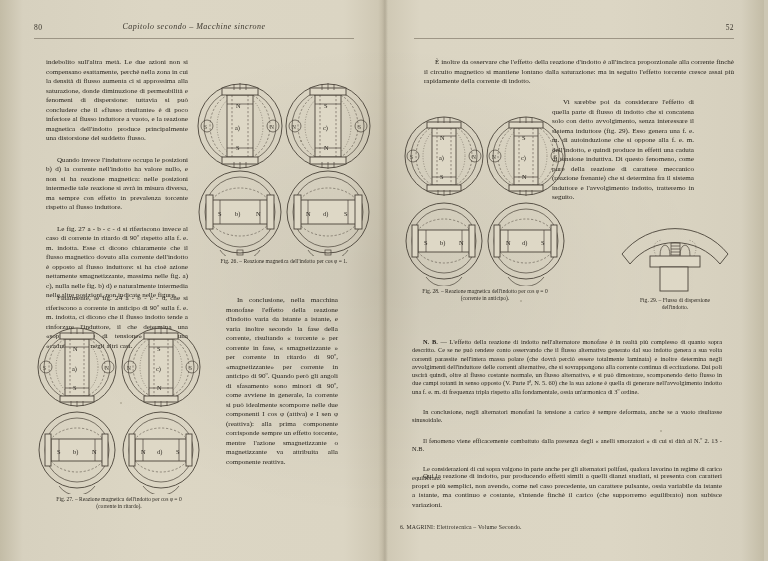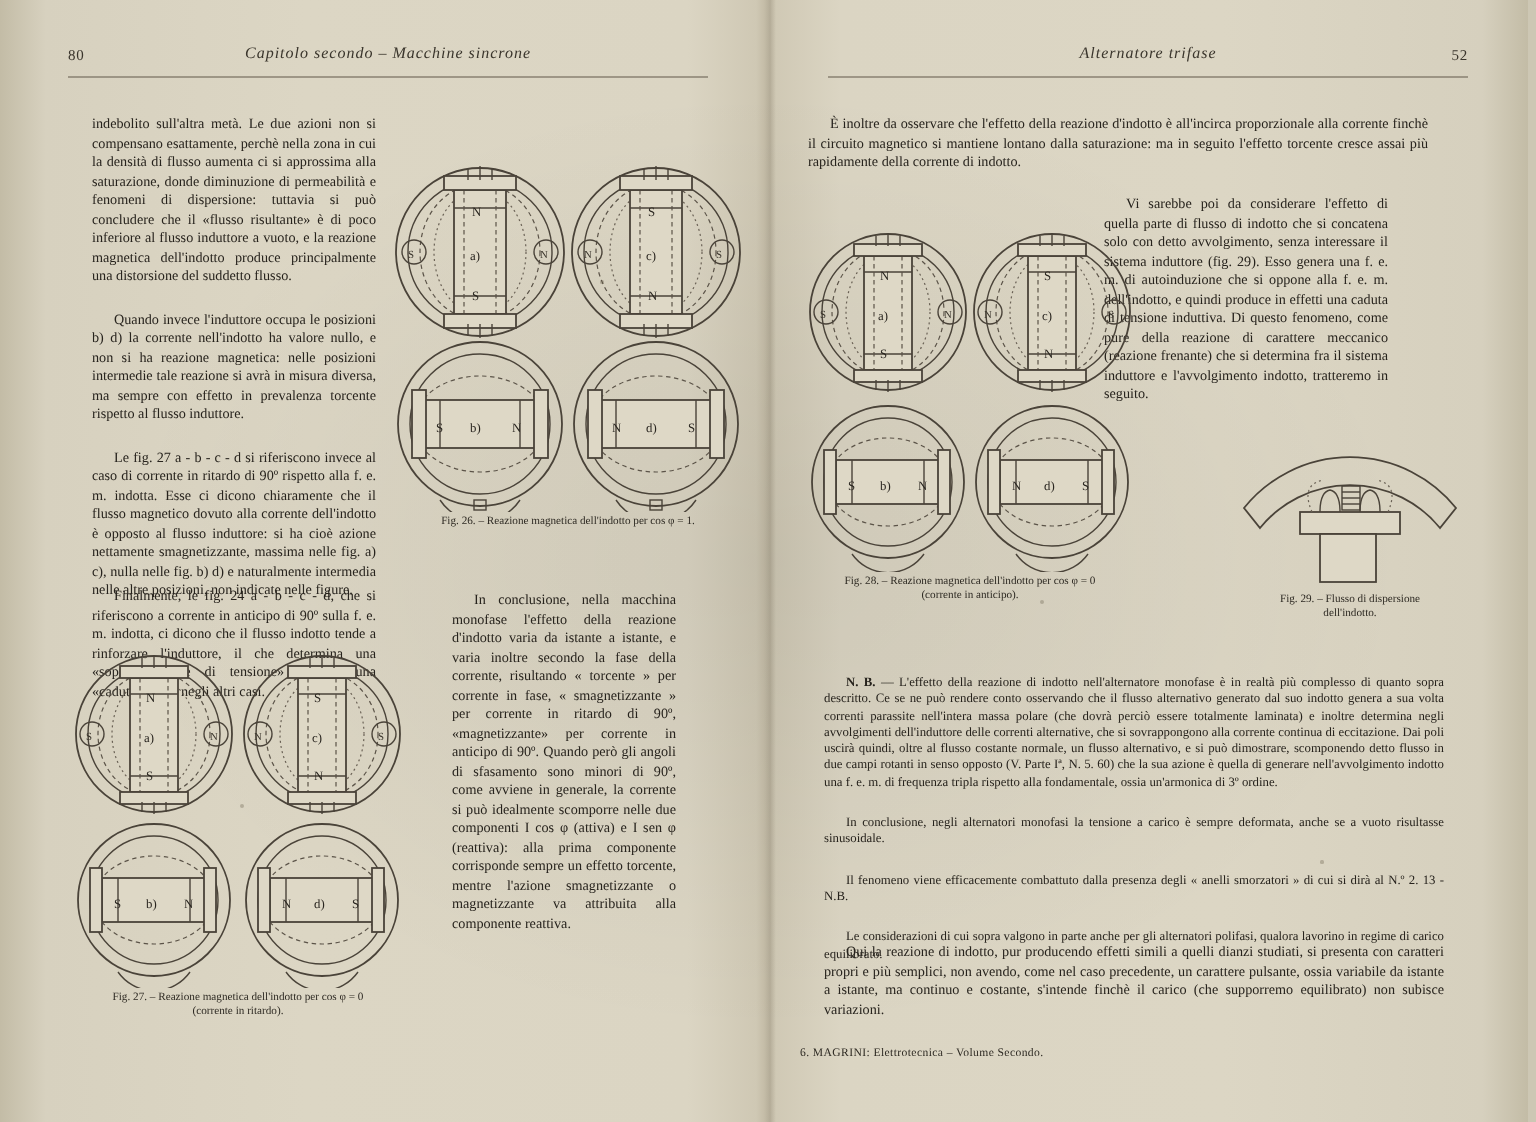--- a/index.html
+++ b/index.html
@@ -42,21 +42,21 @@
   .l-col-a{position:absolute;left:34px;top:46px;width:166px;}
   .l-col-b{position:absolute;left:214px;top:284px;width:136px;}
   .l-fin{position:absolute;left:34px;top:282px;width:166px;}
 
   .cap{font-size:5.6px;line-height:7px;text-align:center;color:#2e2a23;}
 
   
   .figbox{position:absolute;}
 
   
-  .r-top{position:absolute;left:392px;top:46px;width:334px;}
+  .r-top{position:absolute;left:412px;top:46px;width:334px;}
   .r-col{position:absolute;left:540px;top:86px;width:166px;}
   .r-nb{position:absolute;left:400px;top:326px;width:334px;}
   .r-sec{position:absolute;left:400px;top:460px;width:334px;}
   .r-foot{position:absolute;left:400px;top:524px;width:300px;
     font-size:5.8px;color:#2e2a23;letter-spacing:.2px;}
 
   .sechead{font-size:8.6px;letter-spacing:.6px;color:#231f19;margin-bottom:4px;}
 
   svg{display:block;}
   .ln{fill:none;stroke:#4a4339;stroke-width:.9;}
@@ -268,21 +268,20 @@
           <path class="ln2" d="M23 76 A22 22 0 0 0 59 76"></path>
         </g>
       </svg>
       <div class="cap" style="width:166px;margin-top:2px;">Fig. 27. – Reazione magnetica dell'indotto per cos φ = 0</div>
       <div class="cap" style="width:166px;">(corrente in ritardo).</div>
     </div>
   </div>
 
   <div class="page right">
     <div class="pagehead">
-      <span class="runhead">Alternatore trifase</span>
       <span class="folio r">52</span>
     </div>
     <div class="rule"></div>
   </div>
 
   <div class="r-top">
     <p class="just ind">È inoltre da osservare che l'effetto della reazione d'indotto è all'incirca proporzionale alla corrente finchè il circuito magnetico si mantiene lontano dalla saturazione: ma in seguito l'effetto torcente cresce assai più rapidamente della corrente di indotto.</p>
   </div>
 
   <div class="r-col">

